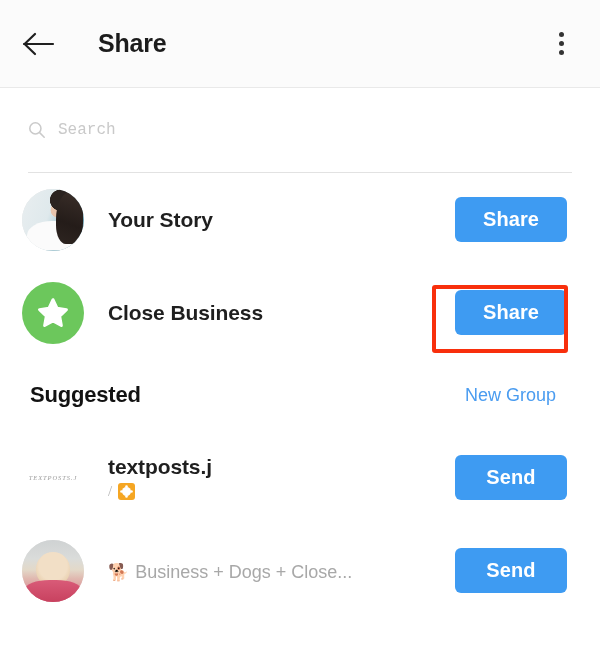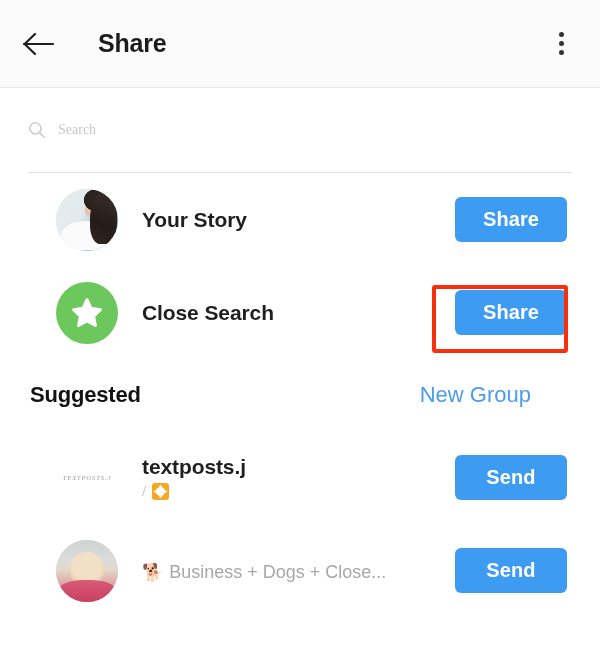--- a/index.html
+++ b/index.html
@@ -75,42 +75,41 @@
   }
   .search-icon {
     width: 18px;
     height: 18px;
     margin-right: 12px;
     flex: none;
   }
   .search-input {
     border: none;
     outline: none;
-    font-family: Liberation Serif, serif;
-    font-size: 14px;
+    font-family: Liberation Mono, monospace;
+    font-size: 16px;
     color: #7b7b7b;
     background: transparent;
     width: 100%;
     padding: 0;
   }
   .search-input::placeholder { color: #c9c9c9; }
 
   .search-divider {
     height: 1px;
     background: #e2e2e2;
     margin: 0 28px;
   }
 
   
   .row {
     height: 93px;
     display: flex;
     align-items: center;
     padding: 0 33px 0 22px;
-    margin-left: 34px;
   }
 
   .avatar {
     width: 62px;
     height: 62px;
     border-radius: 50%;
     flex: none;
     overflow: hidden;
     position: relative;
     background: #ffffff;
@@ -219,30 +218,30 @@
     cursor: pointer;
     letter-spacing: 0.1px;
   }
 
   
   .section-row {
     height: 72px;
     display: flex;
     align-items: center;
     justify-content: space-between;
-    padding: 0 69px 0 30px;
+    padding: 0 44px 0 30px;
   }
   .section-title {
     font-size: 22px;
     font-weight: bold;
     color: #121212;
     letter-spacing: -0.2px;
   }
   .section-link {
-    font-size: 22px;
+    font-size: 18px;
     color: #4a9cf0;
     cursor: pointer;
   }
 
   
   .highlight-box {
     position: absolute;
     left: 432px;
     top: 285px;
     width: 136px;
@@ -343,21 +342,21 @@
     <button class="action-btn">Share</button>
   </div>
 
   <div class="row">
     <div class="avatar green">
       <svg class="star-svg" width="34" height="34" viewBox="0 0 24 24">
         <path d="M12 2.6 L14.9 8.7 L21.5 9.6 L16.7 14.2 L17.9 20.8 L12 17.6 L6.1 20.8 L7.3 14.2 L2.5 9.6 L9.1 8.7 Z" fill="#ffffff" stroke="#ffffff" stroke-width="2.1" stroke-linejoin="round"></path>
       </svg>
     </div>
     <div class="row-text">
-      <div class="row-title">Close Search</div>
+      <div class="row-title">Close Business</div>
     </div>
     <button class="action-btn">Share</button>
   </div>
 
   <div class="section-row">
     <div class="section-title">Suggested</div>
     <div class="section-link">New Group</div>
   </div>
 
   <div class="row">

